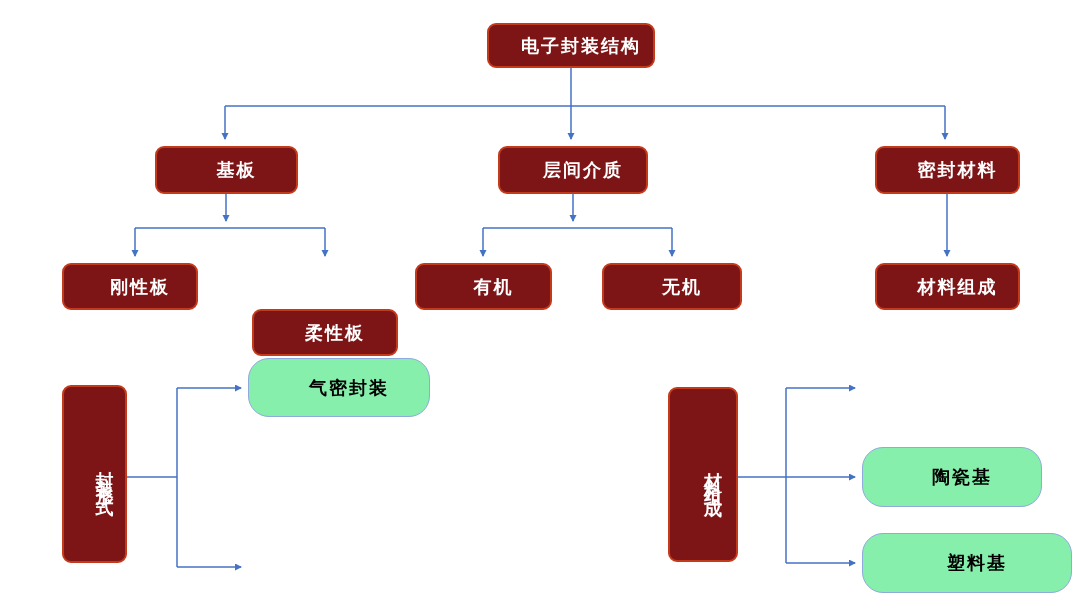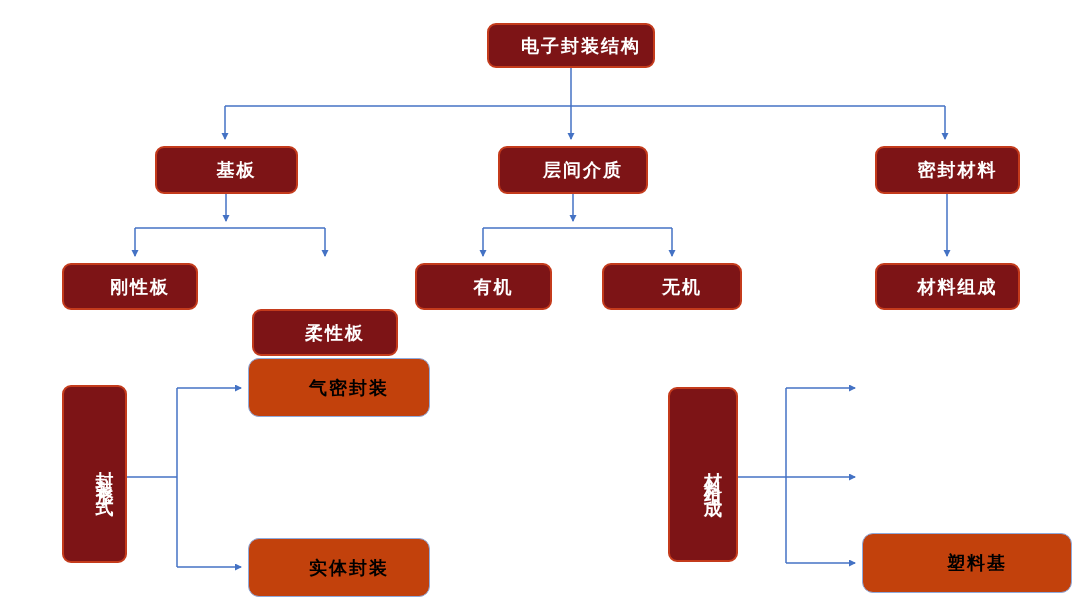--- a/index.html
+++ b/index.html
@@ -17,23 +17,23 @@
     box-sizing:border-box;text-align:center;font-weight:bold;padding-left:20px;
   }
   .rnode{
     background:var(--node_fill,#7D1416);
     border:2px solid var(--node_border,#C43B1C);
     border-radius:9px;
     color:var(--node_text,#ffffff);
     font-size:18px;letter-spacing:2px;
   }
   .wnode{
-    background:#c2410c;
+    background:#86efac;
     border:1.6px solid var(--leaf_border,#8FAADC);
-    border-radius:11px;
+    border-radius:21px;
     color:var(--leaf_text,#000000);
     font-size:18px;letter-spacing:2px;
   }
   .vtext{writing-mode:vertical-rl;text-orientation:upright;letter-spacing:9px;line-height:1;}
 </style>
 </head>
 <body>
 
 <div class="stage">
 
@@ -101,23 +101,23 @@
   <div class="node rnode" style="left:602px;top:263px;width:140px;height:47px;">无机</div>
 
   <div class="node rnode" style="left:875px;top:263px;width:145px;height:47px;">材料组成</div>
 
   <div class="node rnode" style="left:62px;top:385px;width:65px;height:178px;">
     <span class="vtext">封装形式</span>
   </div>
 
   <div class="node wnode" style="left:248px;top:358px;width:182px;height:59px;">气密封装</div>
 
-  <div class="node wnode" style="left:248px;top:538px;width:182px;height:59px;">实体封装</div>
 
   <div class="node rnode" style="left:668px;top:387px;width:70px;height:175px;">
     <span class="vtext">材料组成</span>
   </div>
 
 
+  <div class="node wnode" style="left:862px;top:447px;width:180px;height:60px;">陶瓷基</div>
 
   <div class="node wnode" style="left:862px;top:533px;width:210px;height:60px;">塑料基</div>
 
 </div>
 
 </body></html>

